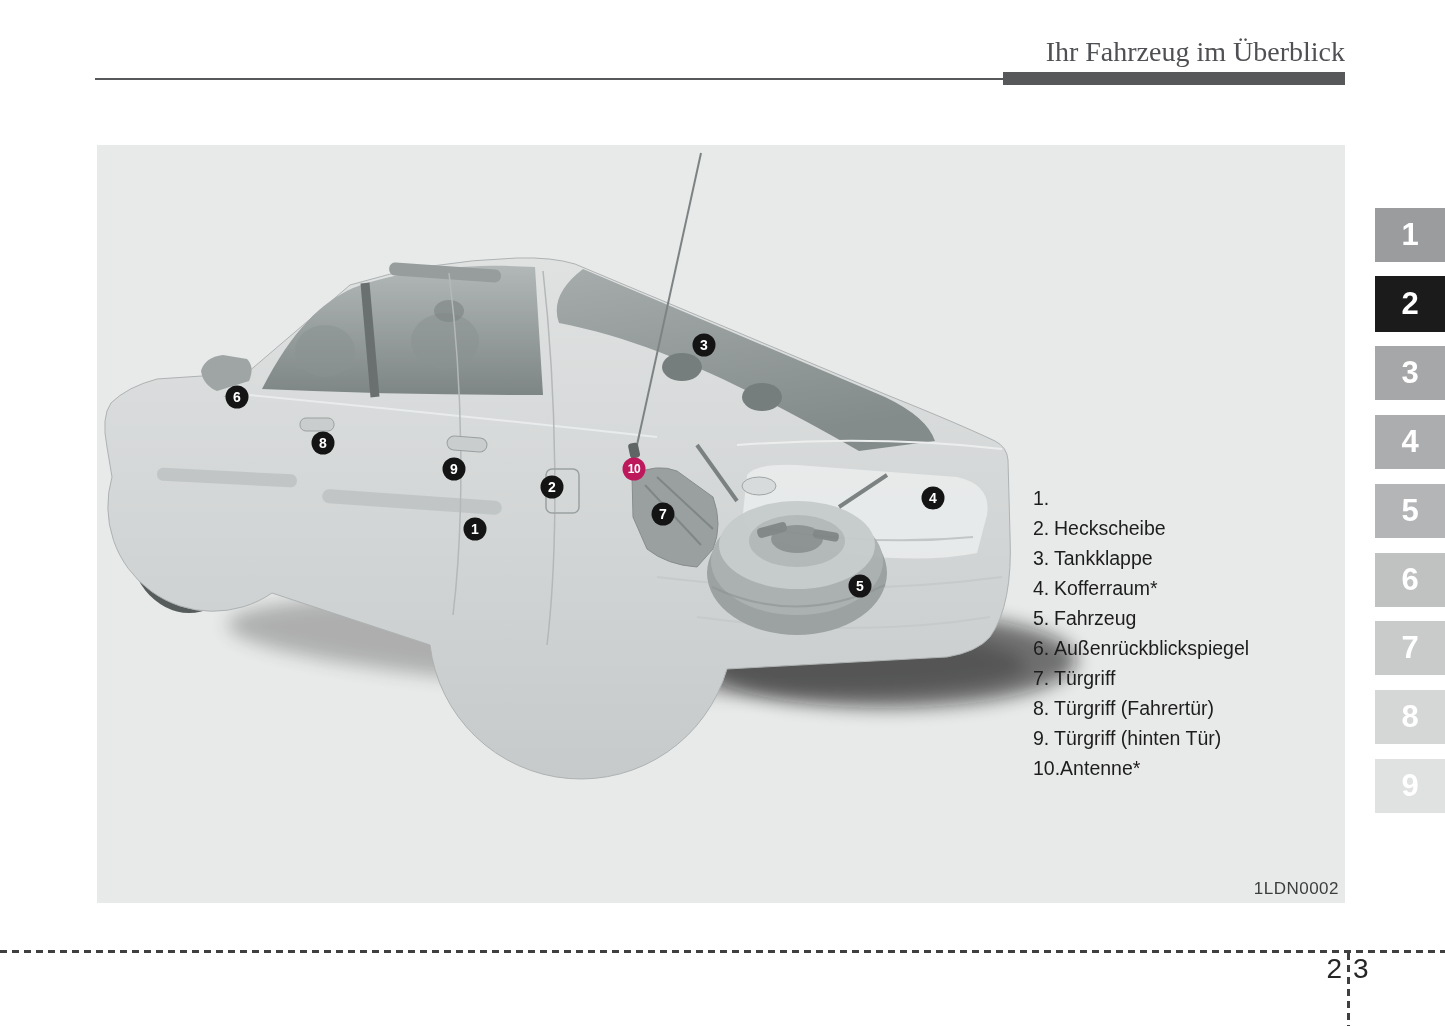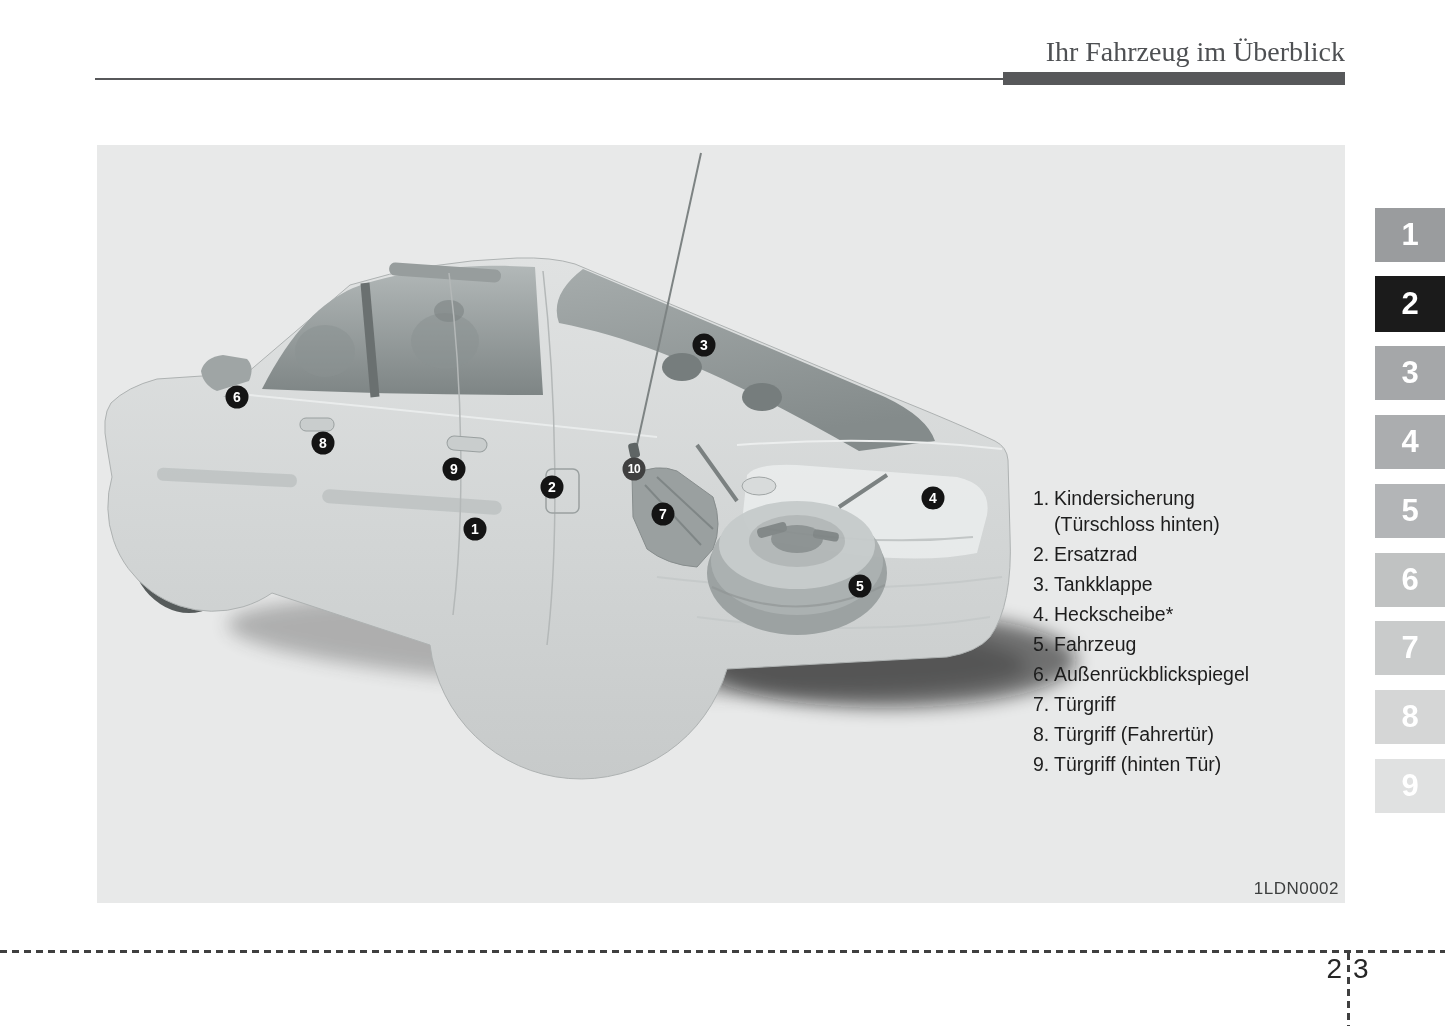--- a/index.html
+++ b/index.html
@@ -167,47 +167,43 @@
   <div id="callouts">
       <div class="callout" style="left: 378px; top: 384px; background: rgb(20, 20, 20);">1</div>
       <div class="callout" style="left: 455px; top: 342px; background: rgb(20, 20, 20);">2</div>
       <div class="callout" style="left: 607px; top: 200px; background: rgb(20, 20, 20);">3</div>
       <div class="callout" style="left: 836px; top: 353px; background: rgb(20, 20, 20);">4</div>
       <div class="callout" style="left: 763px; top: 441px; background: rgb(20, 20, 20);">5</div>
       <div class="callout" style="left: 140px; top: 252px; background: rgb(20, 20, 20);">6</div>
       <div class="callout" style="left: 566px; top: 369px; background: rgb(20, 20, 20);">7</div>
       <div class="callout" style="left: 226px; top: 298px; background: rgb(20, 20, 20);">8</div>
       <div class="callout" style="left: 357px; top: 324px; background: rgb(20, 20, 20);">9</div>
-      <div class="callout two" style="left: 537px; top: 324px; background: #404040;">10</div>
+      <div class="callout two" style="left: 537px; top: 324px; background: #be185d;">10</div>
     </div>
 
   <div class="legend" id="legend">
       <div class="legend-item">
         <span class="legend-num">1.</span>
-        <div>
-          <div>Kindersicherung</div>
-          <div>(Türschloss hinten)</div>
-        </div>
       </div>
       <div class="legend-item">
         <span class="legend-num">2.</span>
         <div>
-          <div>Ersatzrad</div>
+          <div>Heckscheibe</div>
         </div>
       </div>
       <div class="legend-item">
         <span class="legend-num">3.</span>
         <div>
           <div>Tankklappe</div>
         </div>
       </div>
       <div class="legend-item">
         <span class="legend-num">4.</span>
         <div>
-          <div>Heckscheibe*</div>
+          <div>Kofferraum*</div>
         </div>
       </div>
       <div class="legend-item">
         <span class="legend-num">5.</span>
         <div>
           <div>Fahrzeug</div>
         </div>
       </div>
       <div class="legend-item">
         <span class="legend-num">6.</span>
@@ -224,20 +220,26 @@
       <div class="legend-item">
         <span class="legend-num">8.</span>
         <div>
           <div>Türgriff (Fahrertür)</div>
         </div>
       </div>
       <div class="legend-item">
         <span class="legend-num">9.</span>
         <div>
           <div>Türgriff (hinten Tür)</div>
+        </div>
+      </div>
+      <div class="legend-item">
+        <span class="legend-num">10.</span>
+        <div>
+          <div>Antenne*</div>
         </div>
       </div>
     </div>
 
   <div class="image-code">1LDN0002</div>
 </div>
 
 <div id="tabs">
     <div class="side-tab" style="top: 208px; background: rgb(154, 156, 158);">1</div>
     <div class="side-tab active" style="top: 276px; background: rgb(27, 27, 27);">2</div>

